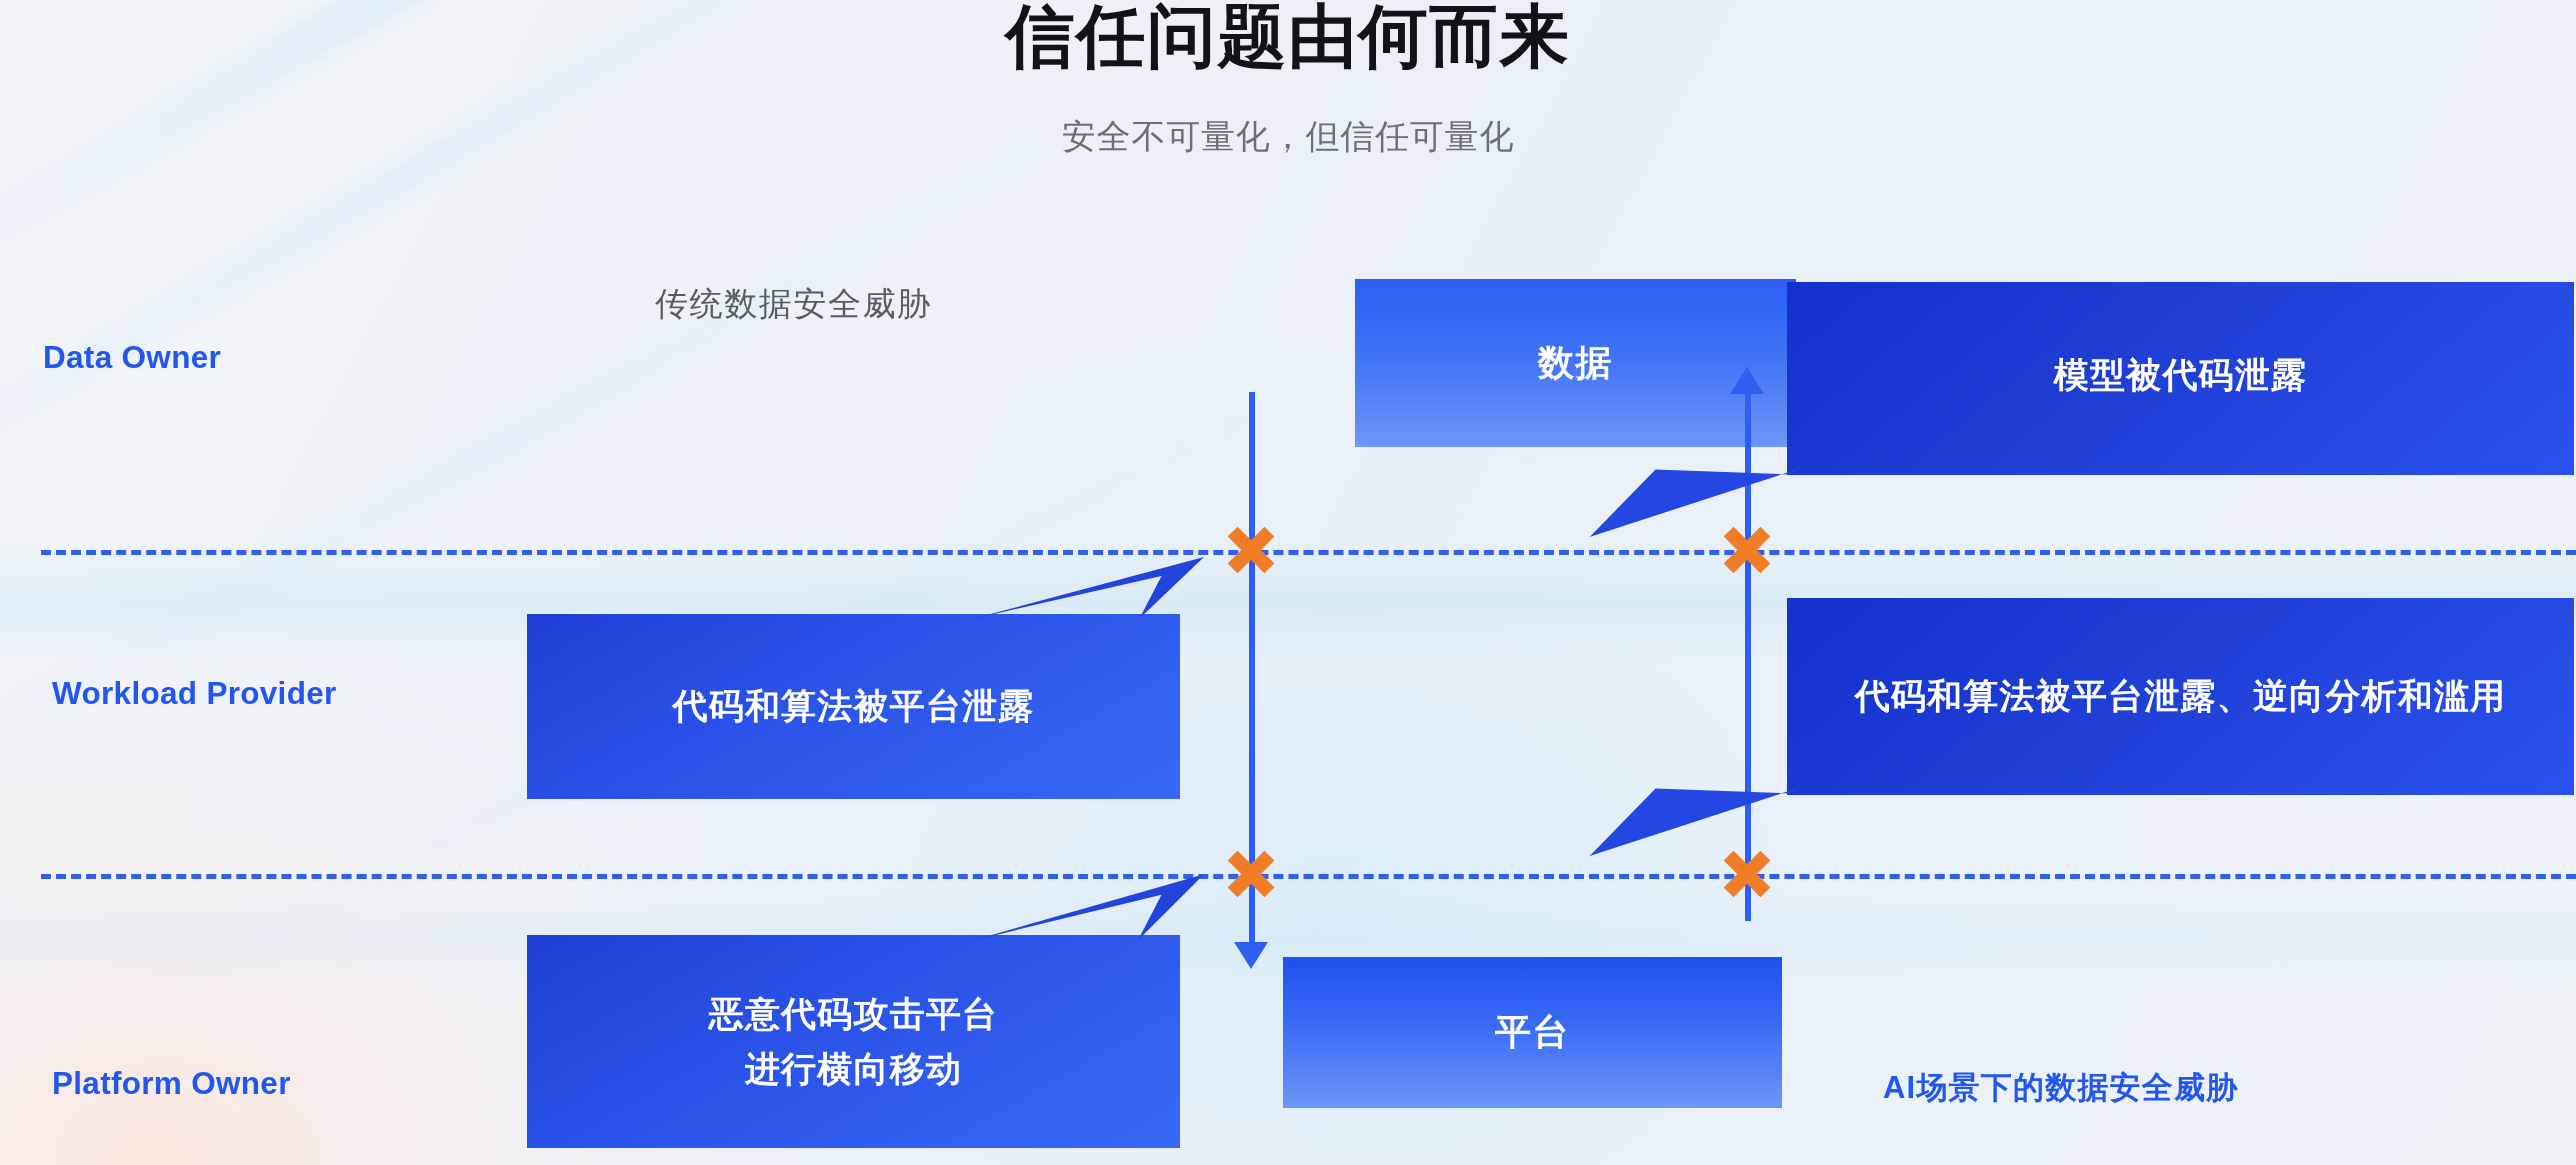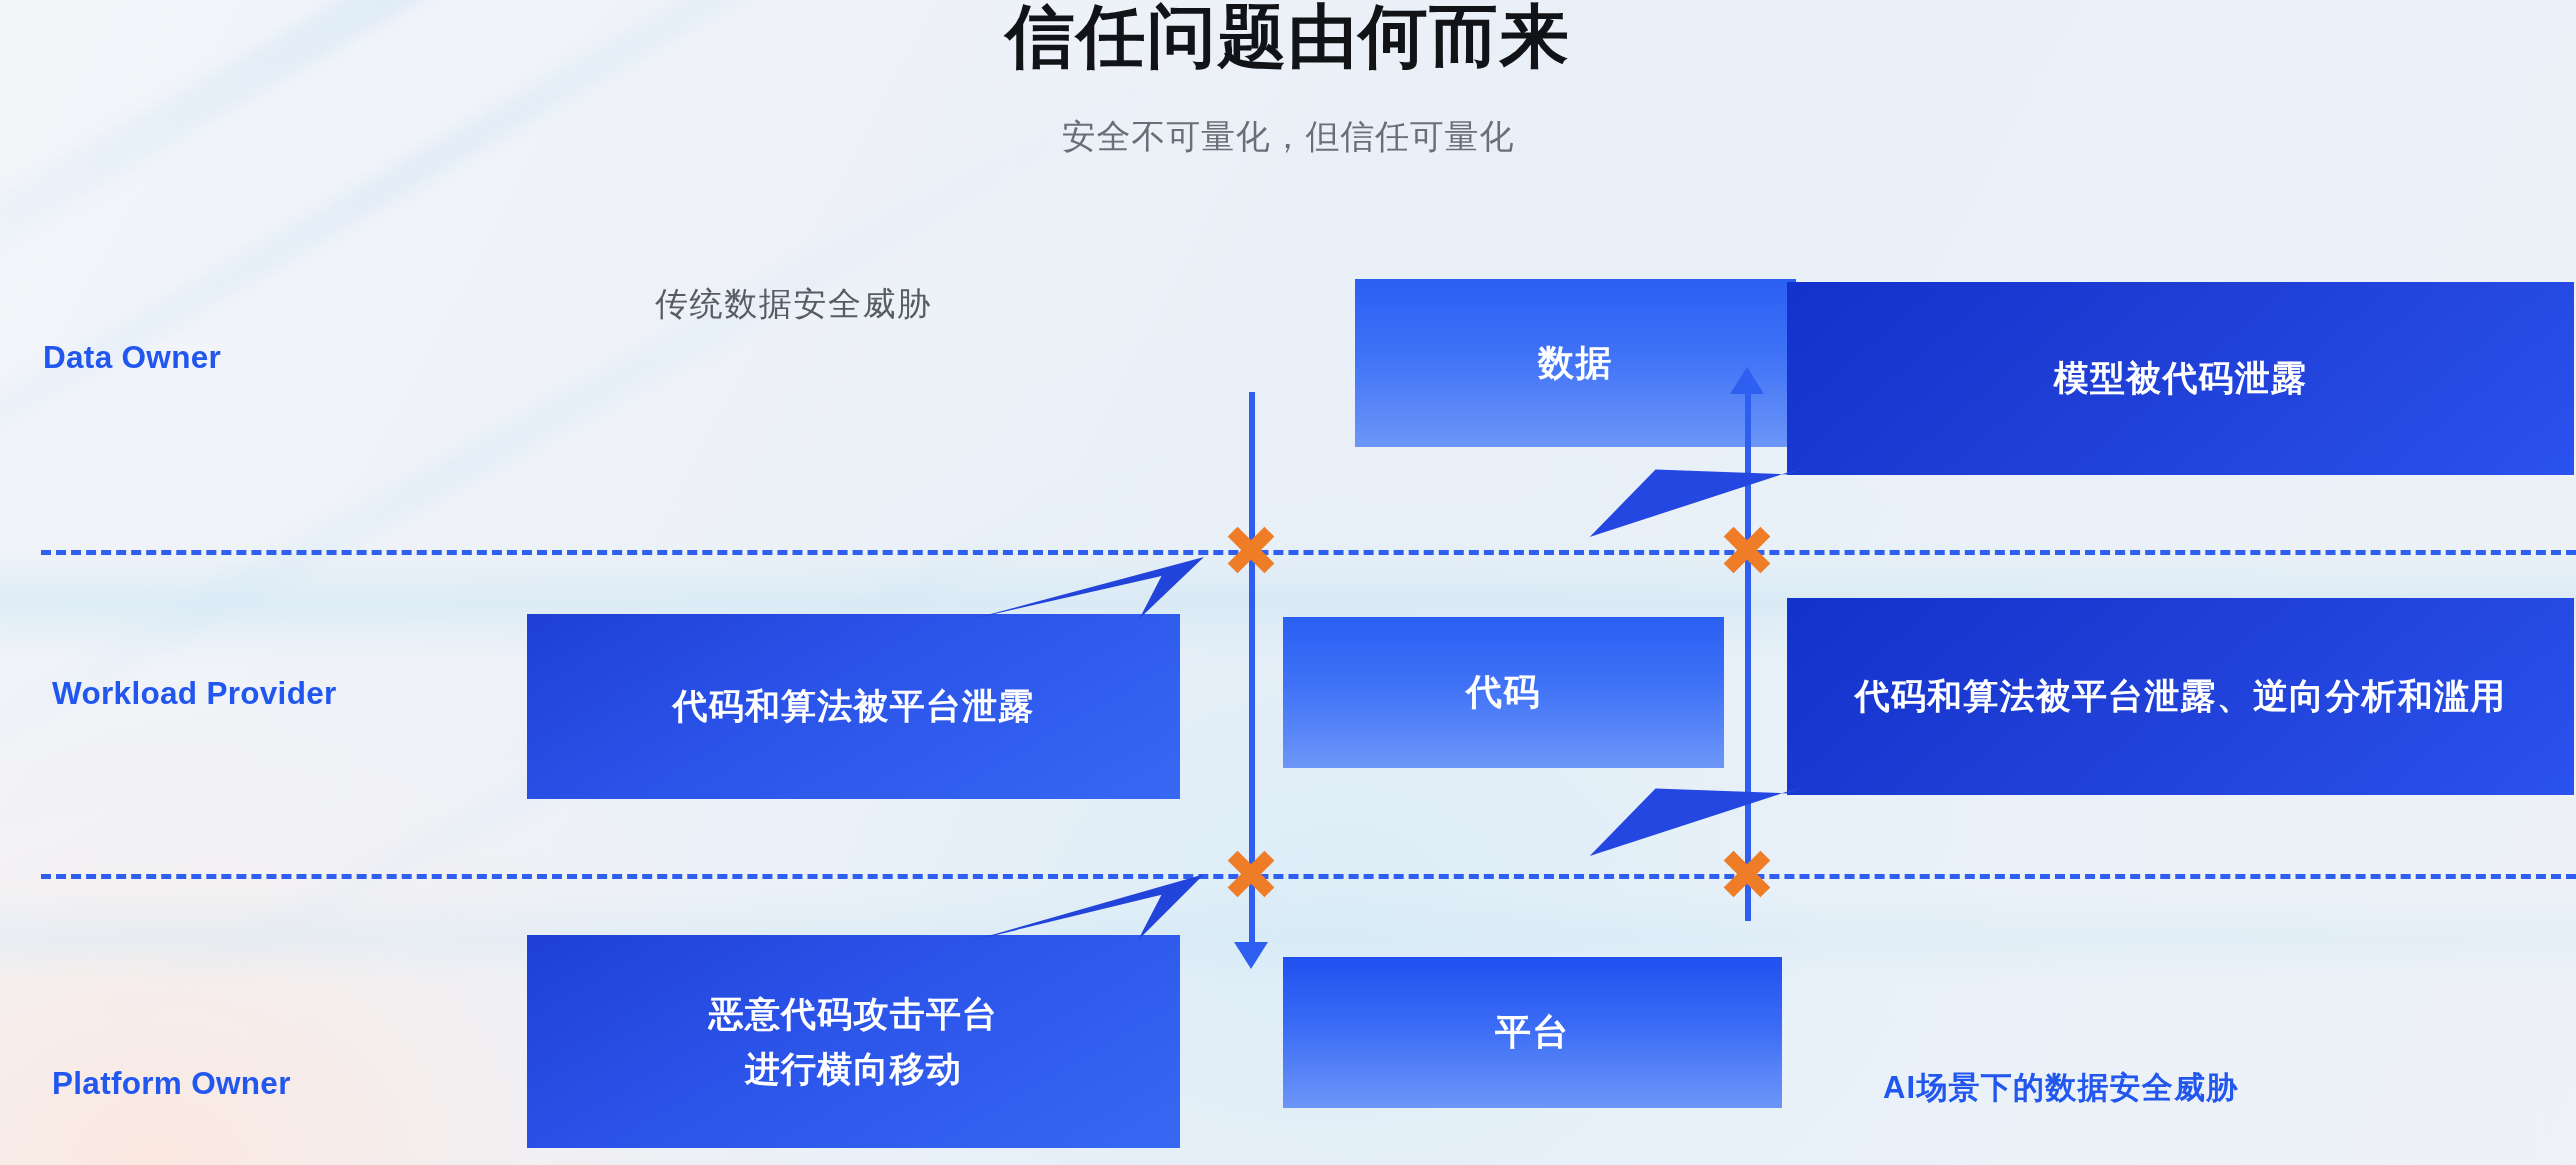--- a/index.html
+++ b/index.html
@@ -179,21 +179,21 @@
   .callout.left-c {
     background: linear-gradient(150deg, #1f3fd4 0%, #2a52e8 40%, #3768f3 100%);
   }
   .callout.lc1 { left: 527px; top: 614px;  width: 653px; height: 185px; }
   .callout.lc2 { left: 527px; top: 935px; width: 653px; height: 213px; }
 
   
   .callout.right-c {
     background: linear-gradient(140deg, #1331cc 0%, #1f3fd6 45%, #2a52ee 100%);
   }
-  .callout.rc1 { left: 1787px; top: 282px; width: 787px; height: 193px; }
+  .callout.rc1 { left: 1787px; top: 282px; width: 787px; height: 193px; font-family: Liberation Mono, monospace; }
   .callout.rc2 { left: 1787px; top: 598px; width: 787px; height: 197px; }
 
   .bottom-note {
     position: absolute;
     left: 1883px;
     top: 1067px;
     font-size: 31px;
     font-weight: bold;
     color: #2156ef;
     letter-spacing: 1.2px;
@@ -228,21 +228,20 @@
   <div class="row-label l1">Data Owner</div>
   <div class="row-label l2">Workload Provider</div>
   <div class="row-label l3">Platform Owner</div>
 
   <div class="traditional-label">传统数据安全威胁</div>
 
   <div class="divider d1"></div>
   <div class="divider d2"></div>
 
   <div class="center-box cb-data">数据</div>
-  <div class="center-box cb-code">代码</div>
   <div class="center-box cb-platform">平台</div>
 
   <div class="vline left"></div>
   <div class="arrow-down"></div>
   <div class="vline right"></div>
   <div class="arrow-up"></div>
 
   <div class="x-mark x1"></div>
   <div class="x-mark x2"></div>
   <div class="x-mark x3"></div>

